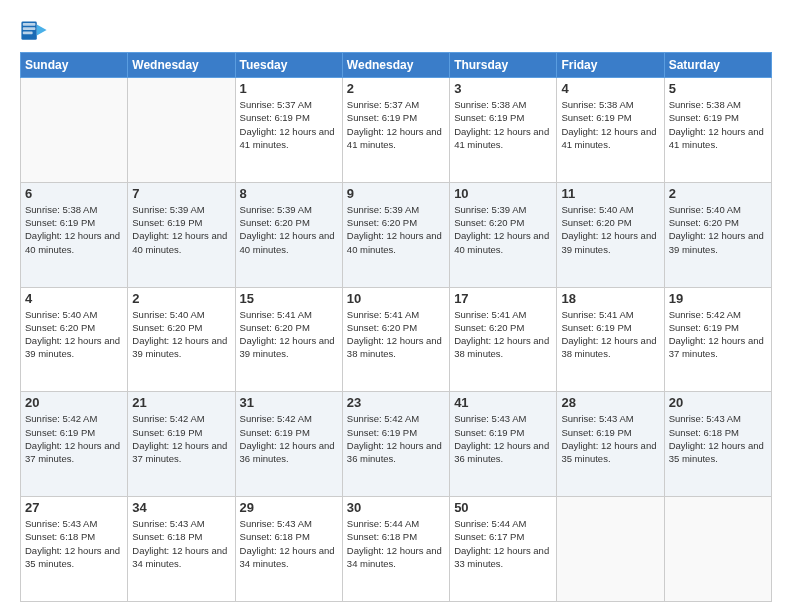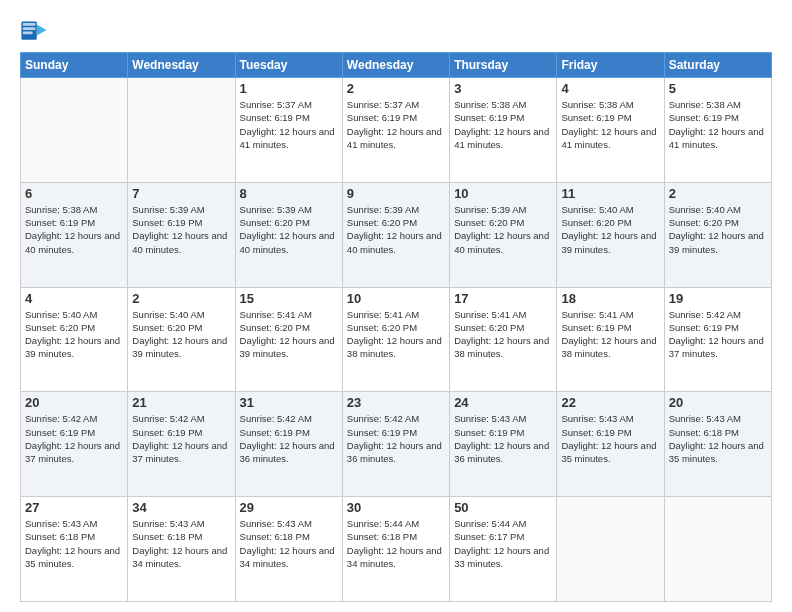--- a/index.html
+++ b/index.html
@@ -272,27 +272,27 @@
 Sunset: 6:19 PM
 Daylight: 12 hours and 36 minutes.</div>
           </td>
           <td>
             <span class="day-num">23</span>
             <div class="day-info" style="white-space: pre-line;">Sunrise: 5:42 AM
 Sunset: 6:19 PM
 Daylight: 12 hours and 36 minutes.</div>
           </td>
           <td>
-            <span class="day-num">24</span>
+            <span class="day-num">41</span>
             <div class="day-info" style="white-space: pre-line;">Sunrise: 5:43 AM
 Sunset: 6:19 PM
 Daylight: 12 hours and 36 minutes.</div>
           </td>
           <td>
-            <span class="day-num">22</span>
+            <span class="day-num">28</span>
             <div class="day-info" style="white-space: pre-line;">Sunrise: 5:43 AM
 Sunset: 6:19 PM
 Daylight: 12 hours and 35 minutes.</div>
           </td>
           <td>
             <span class="day-num">20</span>
             <div class="day-info" style="white-space: pre-line;">Sunrise: 5:43 AM
 Sunset: 6:18 PM
 Daylight: 12 hours and 35 minutes.</div>
           </td>

